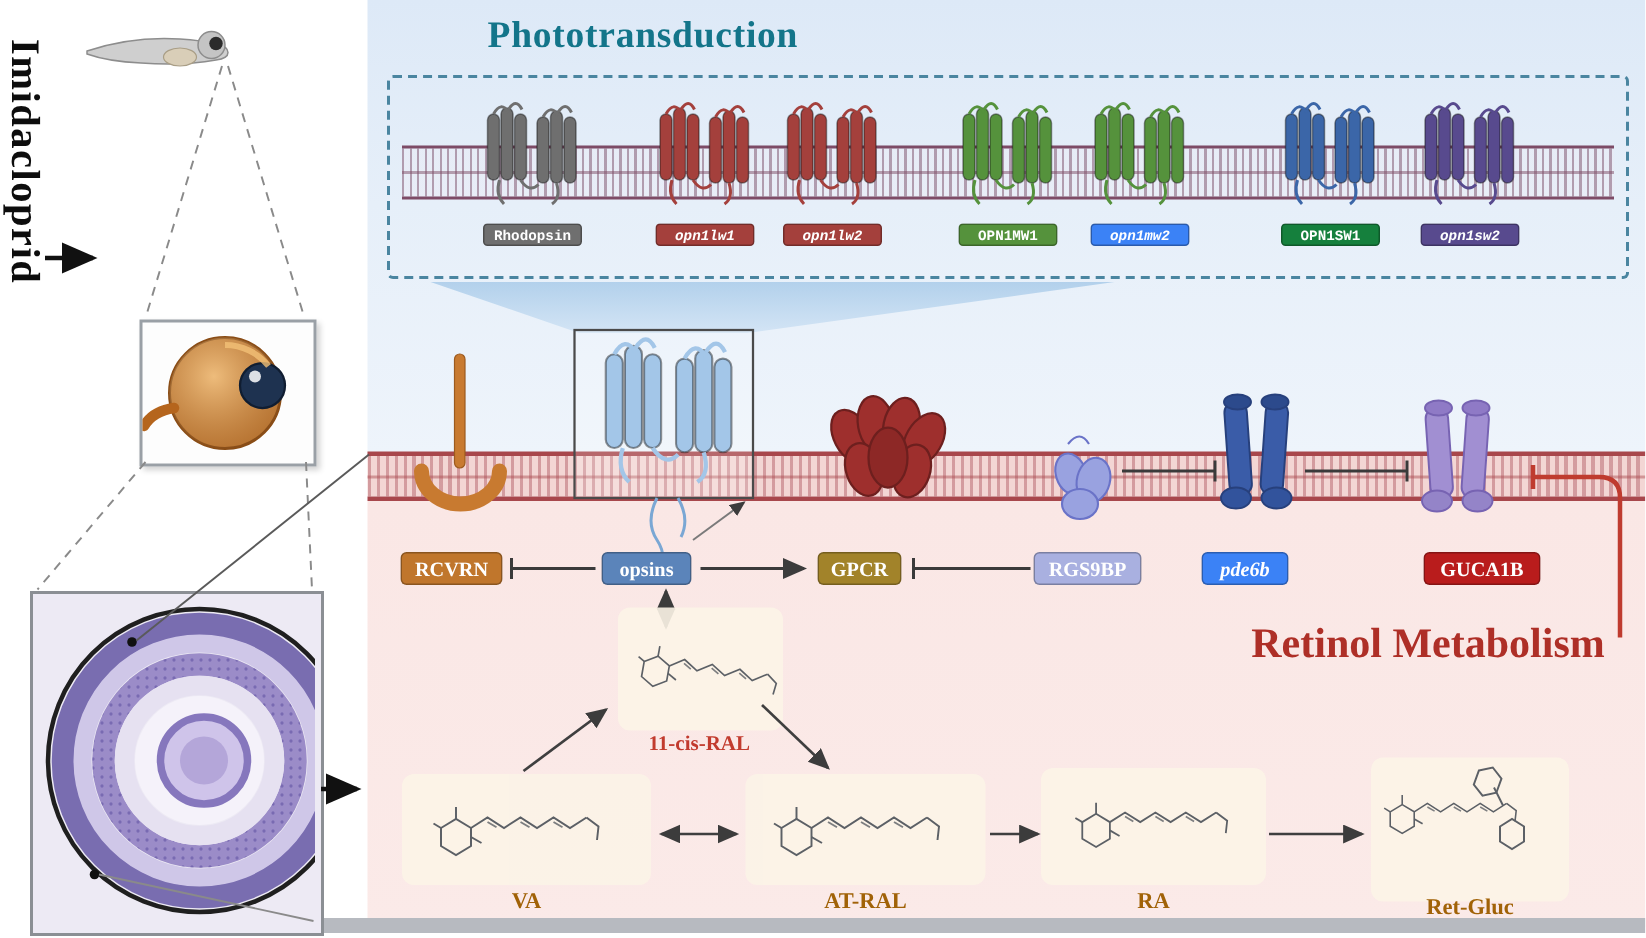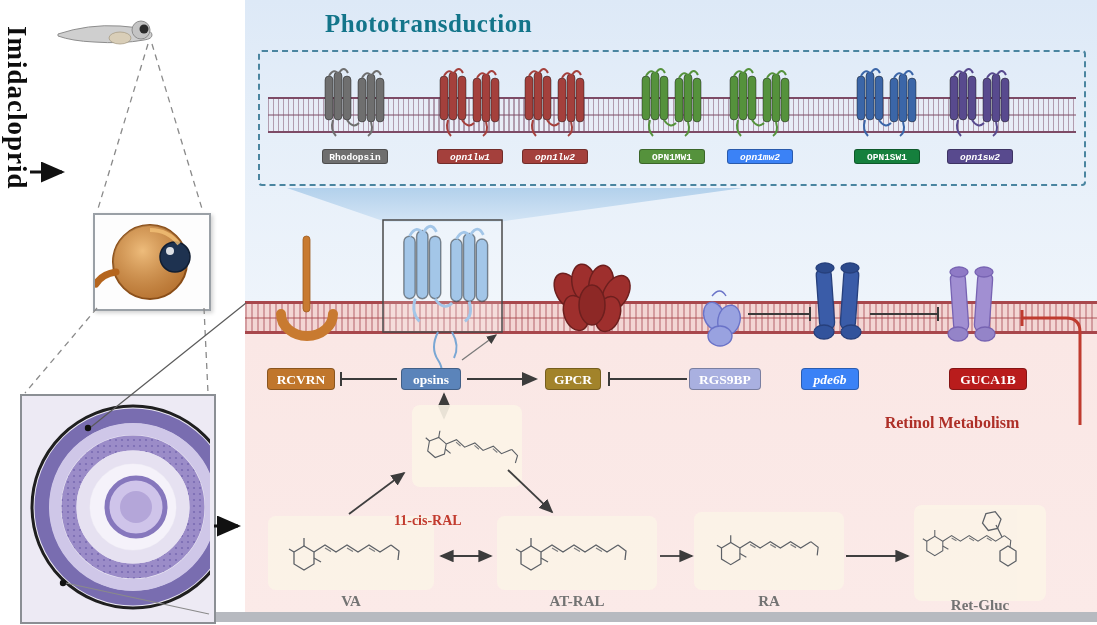--- a/index.html
+++ b/index.html
@@ -29,24 +29,24 @@
   .hist-box{left:20px;top:394px;width:192px;height:226px;background:#edeaf4;z-index:2;
     border:2px solid #8b8f94;}
   
   .overlay{position:absolute;left:0;top:0;z-index:5;pointer-events:none;}
   
   .txt{position:absolute;z-index:10;}
   .compound{left:1px;top:26px;height:212px;writing-mode:vertical-rl;
     font-size:27px;font-weight:bold;color:#0d0d0d;letter-spacing:1px;}
   .pt-title{left:283px;top:10px;font-size:25px;font-weight:bold;color:#13758a;letter-spacing:.5px;margin-left:42px;}
   .rt-title{left:826px;top:414px;width:252px;text-align:center;
-    font-size:16px;font-weight:bold;color:#ae2f27;}
-  .cis-label{left:394px;top:489px;width:106px;text-align:left;
-    font-size:14px;font-weight:bold;color:#c23b2e;margin-top:24px;}
-  .mlabel{font-size:15px;font-weight:bold;color:#737373;text-align:center;width:110px;}
+    font-size:28px;font-weight:bold;color:#ae2f27;}
+  .cis-label{left:394px;top:489px;width:106px;text-align:right;
+    font-size:14px;font-weight:bold;color:#c23b2e;}
+  .mlabel{font-size:15px;font-weight:bold;color:#a16207;text-align:center;width:110px;}
   .vpill{top:149px;width:66px;height:15px;line-height:15px;font-size:9.5px;font-weight:bold;
     color:#fff;text-align:center;border-radius:3px;border:1px solid rgba(0,0,0,.3);
     box-sizing:border-box;white-space:nowrap;overflow:hidden;font-family:Liberation Mono, monospace;}
   .cpill{top:368px;height:22px;line-height:22px;font-size:13.5px;font-weight:bold;color:#fff;
     text-align:center;border-radius:4px;border:1px solid rgba(0,0,0,.28);box-sizing:border-box;}
   .it{font-style:italic;}
 </style>
 </head>
 <body>
 

